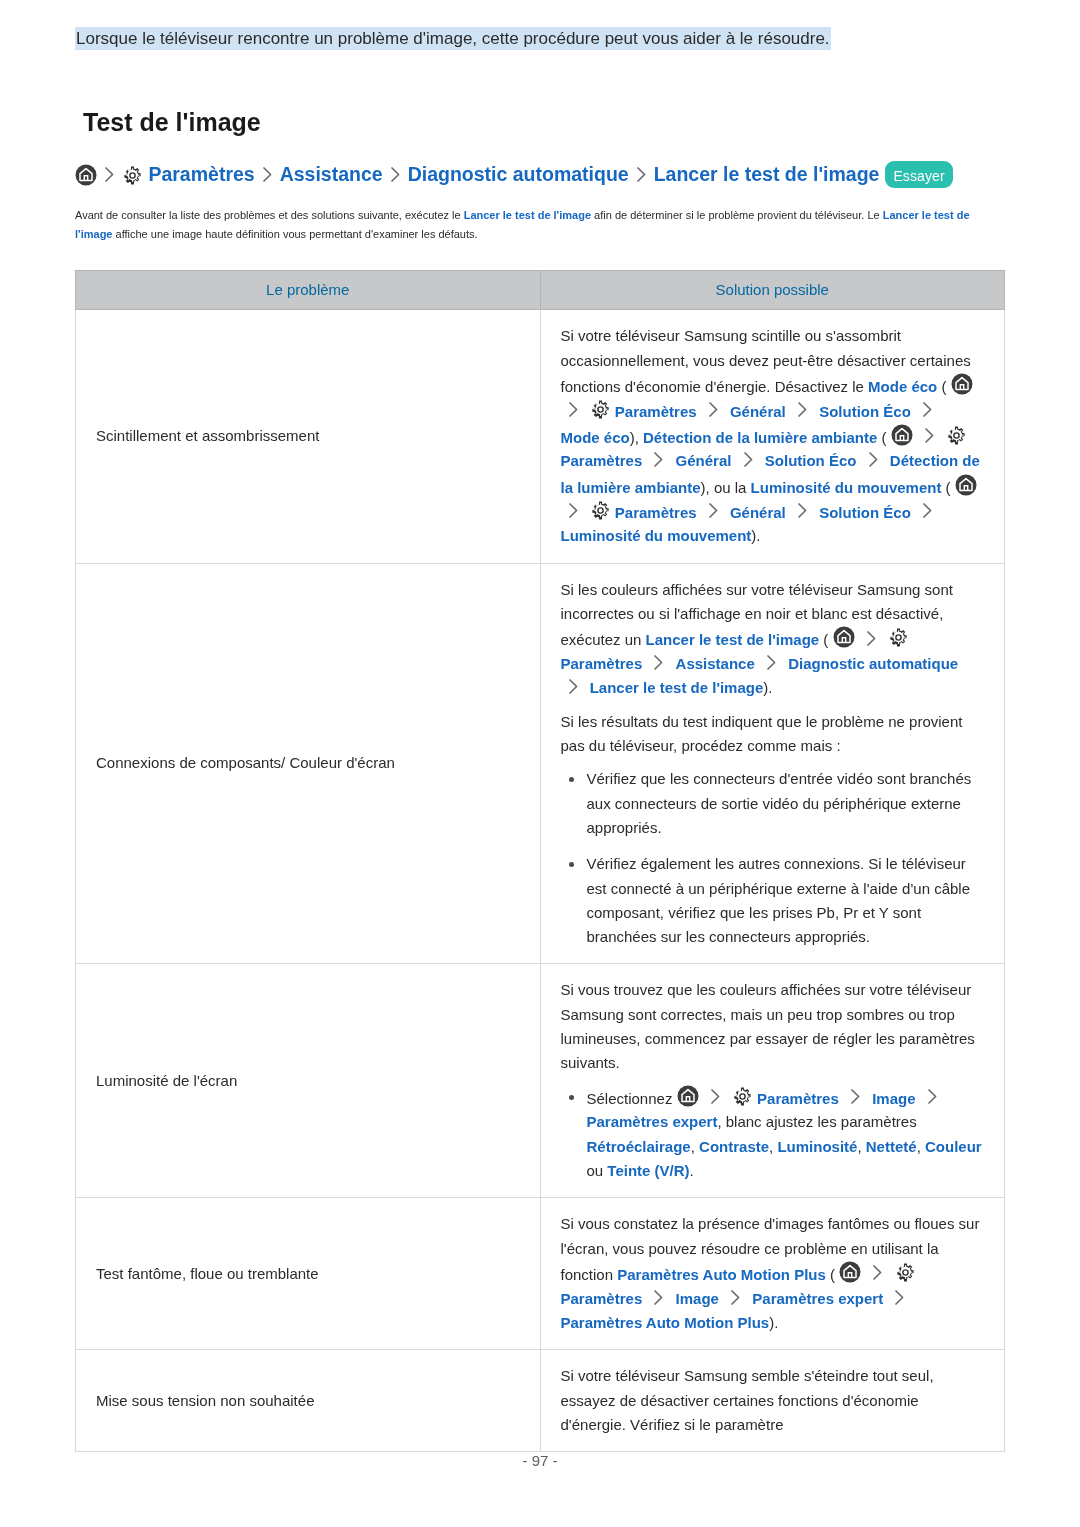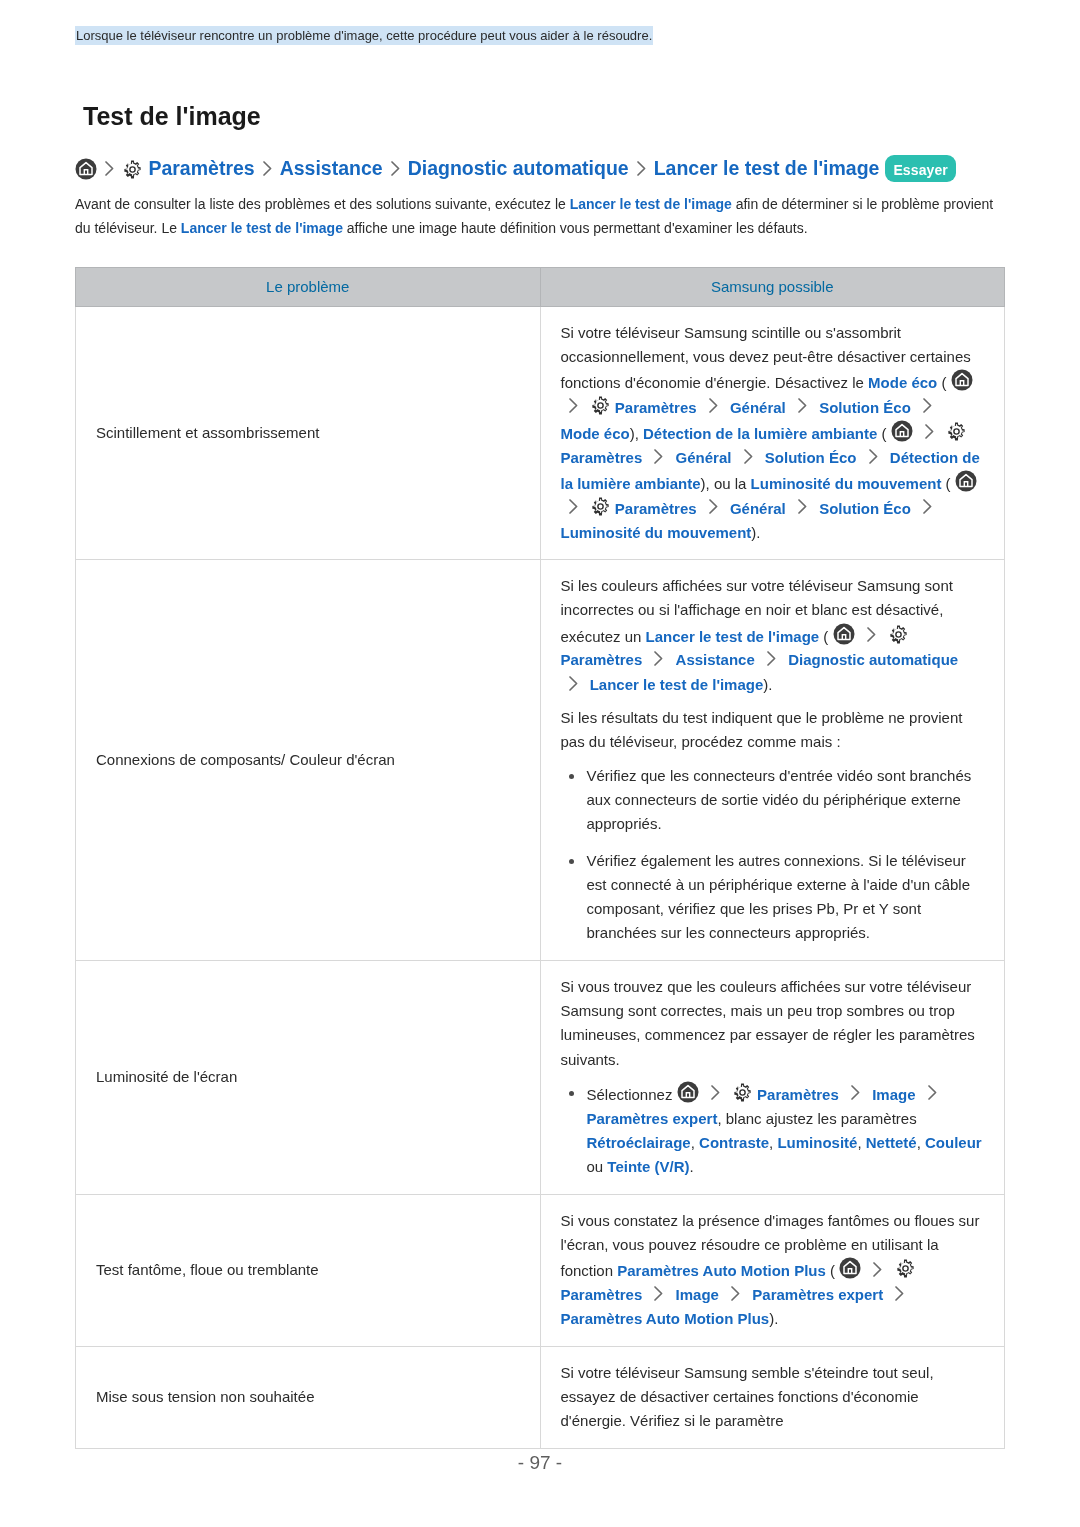--- a/index.html
+++ b/index.html
@@ -28,21 +28,21 @@
     color: #1a1a1a;
     margin: 0;
     padding-top: 68px;
     letter-spacing: -0.2px;
   }
   .lead-wrap {
     margin-top: 26px;
   }
   .lead {
     display: inline;
-    font-size: 13px;
+    font-size: 17px;
     line-height: 1.5;
     background: #cfe3f5;
     color: #2b2b2b;
     padding: 2px 1px;
     box-decoration-break: clone;
     -webkit-box-decoration-break: clone;
   }
   .section-title {
     font-size: 25px;
     font-weight: bold;
@@ -81,32 +81,32 @@
     line-height: 0;
   }
   .chev svg { display: block; }
 
   
   .badge {
     display: inline-block;
     background: #2bbfb0;
     color: #ffffff;
     font-size: 14px;
-    font-weight: bold;
+    font-weight: normal;
     border-radius: 9px;
     padding: 6px 8px 3px 8px;
     margin-left: 6px;
     vertical-align: 3px;
     letter-spacing: 0.1px;
   }
 
   
   .intro {
-    margin-top: 10px;
-    font-size: 14px;
+    margin-top: 18px;
+    font-size: 11px;
     line-height: 1.72;
     color: #2b2b2b;
   }
   a.lnk, .lnk {
     color: #1668c0;
     font-weight: bold;
     text-decoration: none;
   }
 
   
@@ -163,21 +163,21 @@
     background: #4a4a4a;
   }
 
   
   .footer {
     position: absolute;
     left: 0;
     top: 1452px;
     width: 1080px;
     text-align: center;
-    font-size: 19px;
+    font-size: 15px;
     color: #5e5e5e;
   }
 </style>
 </head>
 <body>
 
 <div class="page">
 
 
   <div class="lead-wrap">
@@ -235,21 +235,21 @@
   </div>
 
   <p class="intro">
     <span>Avant de consulter la liste des problèmes et des solutions suivante, exécutez le </span><span class="lnk">Lancer le test de l'image</span><span> afin de déterminer si le problème provient du téléviseur. Le </span><span class="lnk">Lancer le test de l'image</span><span> affiche une image haute définition vous permettant d'examiner les défauts.</span>
   </p>
 
   <table class="tbl">
     <thead>
       <tr>
         <th>Le problème</th>
-        <th>Samsung possible</th>
+        <th>Solution possible</th>
       </tr>
     </thead>
     <tbody>
 
       <tr>
         <td class="prob">Scintillement et assombrissement</td>
         <td class="sol">
           <p><span>Si votre téléviseur Samsung scintille ou s'assombrit occasionnellement, vous devez peut-être désactiver certaines fonctions d'économie d'énergie. Désactivez le </span><span class="lnk">Mode éco</span><span> (</span>
   <span class="ico"><svg width="22" height="22" viewBox="0 0 22 22">
                   <circle cx="11" cy="11" r="10.5" fill="#3c3c3c"></circle>

